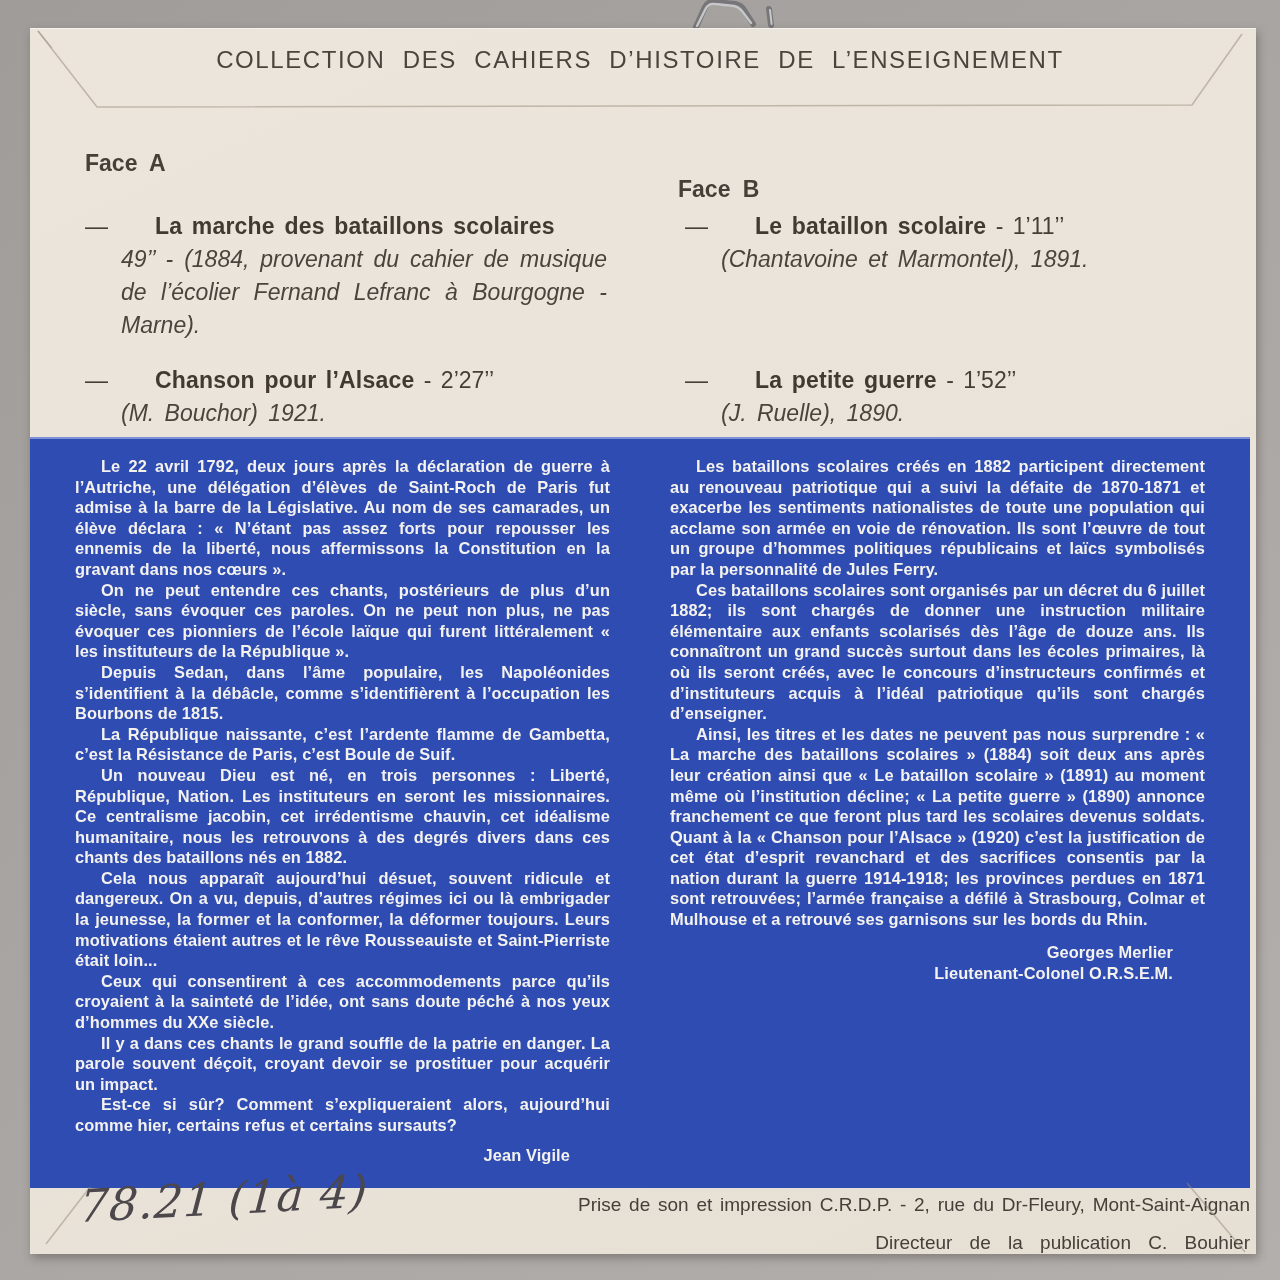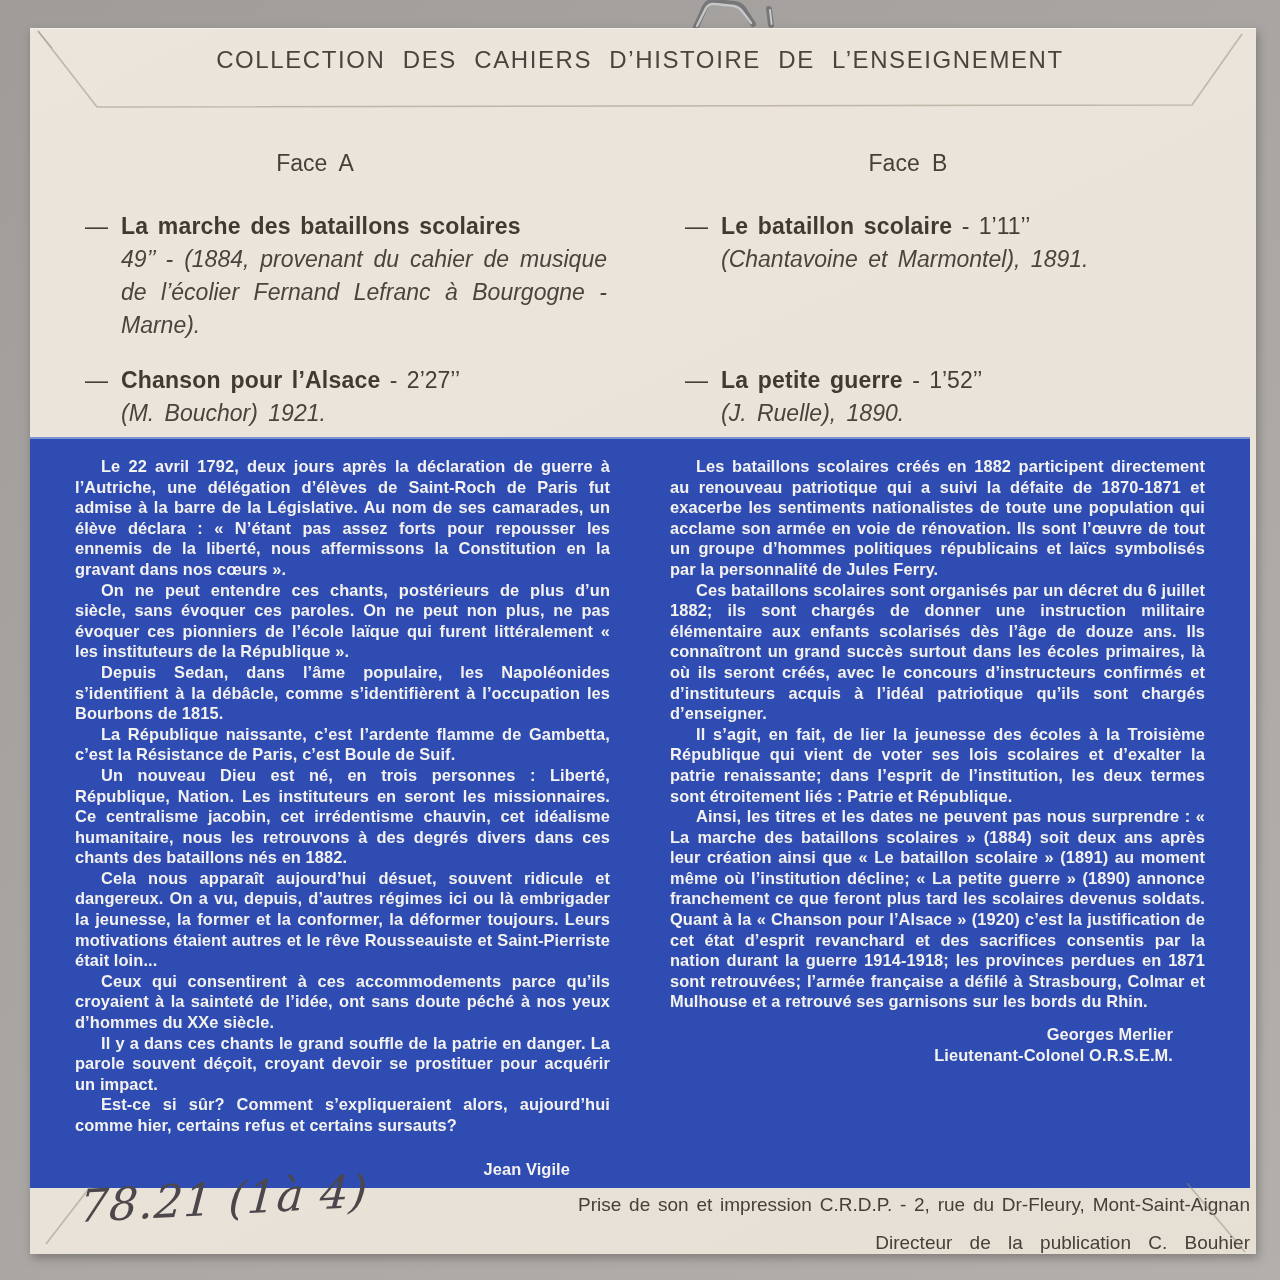--- a/index.html
+++ b/index.html
@@ -16,46 +16,46 @@
     background:linear-gradient(155deg,#ebe5dc 0%,#e9e3d9 55%,#e5dfd4 100%);
     box-shadow:2px 4px 9px rgba(55,50,45,.38), inset 0 1px 0 rgba(255,255,255,.55);
   }
   .folds{position:absolute;left:0;top:0;z-index:3;pointer-events:none;}
   .collection-title{
     position:absolute;left:0;top:18px;width:1220px;text-align:center;
     font-size:24px;font-weight:400;color:#4a443c;
     letter-spacing:1.6px;word-spacing:9px;white-space:nowrap;
   }
   .face-label{
-    position:absolute;top:122px;width:460px;text-align:center;
-    font-size:23px;color:#474039;word-spacing:6px;
+    position:absolute;top:122px;width:460px;
+    font-size:23px;color:#474039;word-spacing:6px;font-weight:bold;
   }
   .face-label.a{left:55px;}
-  .face-label.b{left:648px;}
+  .face-label.b{left:648px;margin-top:26px;}
   .track{position:absolute;display:flex;color:#453e36;font-size:23px;line-height:33px;}
   .track .dash{width:36px;flex:0 0 36px;font-weight:400;}
   .track .t-body{flex:1;}
-  .t-title{font-weight:700;letter-spacing:.2px;word-spacing:3px;color:#413a31;}
+  .t-title{font-weight:700;letter-spacing:.2px;word-spacing:3px;color:#413a31;margin-left:34px;}
   .t-dur{font-weight:400;word-spacing:3px;}
   .t-note{font-style:italic;font-weight:400;text-align:justify;word-spacing:4px;color:#4a443c;}
   .tr-a1{left:55px;top:182px;width:522px;}
   .tr-a2{left:55px;top:336px;width:522px;}
   .tr-b1{left:655px;top:182px;width:478px;}
   .tr-b2{left:655px;top:336px;width:478px;}
   .blue-panel{
     position:absolute;left:0;top:409px;width:1220px;height:751px;
     background:#2e4cb2;
     border-top:2px solid rgba(220,228,255,.45);
     box-sizing:border-box;
     display:flex;gap:60px;padding:17px 45px 0 45px;
     overflow:hidden;
   }
   .blue-panel .col{flex:1;color:#f4f2ee;font-size:16.4px;line-height:20.6px;font-weight:700;letter-spacing:.1px;}
   .blue-panel p{margin:0;text-indent:26px;text-align:justify;}
-  .sig-left{margin-top:23px;text-align:right;padding-right:40px;font-weight:700;}
+  .sig-left{margin-top:9px;text-align:right;padding-right:40px;font-weight:700;}
   .sig-right{margin:12px 32px 0 auto;width:max-content;text-align:right;font-weight:700;}
   .sig-right div{line-height:21px;}
   .footer-line{
     position:absolute;left:0;width:1220px;text-align:right;color:#46403a;
   }
   .footer-1{top:1166px;font-size:19px;word-spacing:2.5px;}
   .footer-2{top:1204px;font-size:19px;word-spacing:12px;}
   .handwriting{
     position:absolute;left:48px;top:1152px;z-index:4;
     font-family:"DejaVu Serif",serif;font-style:italic;
@@ -129,21 +129,20 @@
         <p>Un nouveau Dieu est né, en trois personnes : Liberté, République, Nation. Les instituteurs en seront les missionnaires. Ce centralisme jacobin, cet irrédentisme chauvin, cet idéalisme humanitaire, nous les retrouvons à des degrés divers dans ces chants des bataillons nés en 1882.</p>
         <p>Cela nous apparaît aujourd’hui désuet, souvent ridicule et dangereux. On a vu, depuis, d’autres régimes ici ou là embrigader la jeunesse, la former et la conformer, la déformer toujours. Leurs motivations étaient autres et le rêve Rousseauiste et Saint-Pierriste était loin...</p>
         <p>Ceux qui consentirent à ces accommodements parce qu’ils croyaient à la sainteté de l’idée, ont sans doute péché à nos yeux d’hommes du XXe siècle.</p>
         <p>Il y a dans ces chants le grand souffle de la patrie en danger. La parole souvent déçoit, croyant devoir se prostituer pour acquérir un impact.</p>
         <p>Est-ce si sûr? Comment s’expliqueraient alors, aujourd’hui comme hier, certains refus et certains sursauts?</p>
         <div class="sig-left">Jean Vigile</div>
       </div>
       <div class="col">
         <p>Les bataillons scolaires créés en 1882 participent directement au renouveau patriotique qui a suivi la défaite de 1870-1871 et exacerbe les sentiments nationalistes de toute une population qui acclame son armée en voie de rénovation. Ils sont l’œuvre de tout un groupe d’hommes politiques républicains et laïcs symbolisés par la personnalité de Jules Ferry.</p>
         <p>Ces bataillons scolaires sont organisés par un décret du 6 juillet 1882; ils sont chargés de donner une instruction militaire élémentaire aux enfants scolarisés dès l’âge de douze ans. Ils connaîtront un grand succès surtout dans les écoles primaires, là où ils seront créés, avec le concours d’instructeurs confirmés et d’instituteurs acquis à l’idéal patriotique qu’ils sont chargés d’enseigner.</p>
-        <p>Il s’agit, en fait, de lier la jeunesse des écoles à la Troisième République qui vient de voter ses lois scolaires et d’exalter la patrie renaissante; dans l’esprit de l’institution, les deux termes sont étroitement liés : Patrie et République.</p>
         <p>Ainsi, les titres et les dates ne peuvent pas nous surprendre : « La marche des bataillons scolaires » (1884) soit deux ans après leur création ainsi que « Le bataillon scolaire » (1891) au moment même où l’institution décline; « La petite guerre » (1890) annonce franchement ce que feront plus tard les scolaires devenus soldats. Quant à la « Chanson pour l’Alsace » (1920) c’est la justification de cet état d’esprit revanchard et des sacrifices consentis par la nation durant la guerre 1914-1918; les provinces perdues en 1871 sont retrouvées; l’armée française a défilé à Strasbourg, Colmar et Mulhouse et a retrouvé ses garnisons sur les bords du Rhin.</p>
         <div class="sig-right">
           <div>Georges  Merlier</div>
           <div>Lieutenant-Colonel  O.R.S.E.M.</div>
         </div>
       </div>
     </div>
 
     <div class="footer-line footer-1">Prise de son et impression C.R.D.P. - 2, rue du Dr-Fleury, Mont-Saint-Aignan</div>
     <div class="footer-line footer-2">Directeur  de  la  publication  C.  Bouhier</div>

